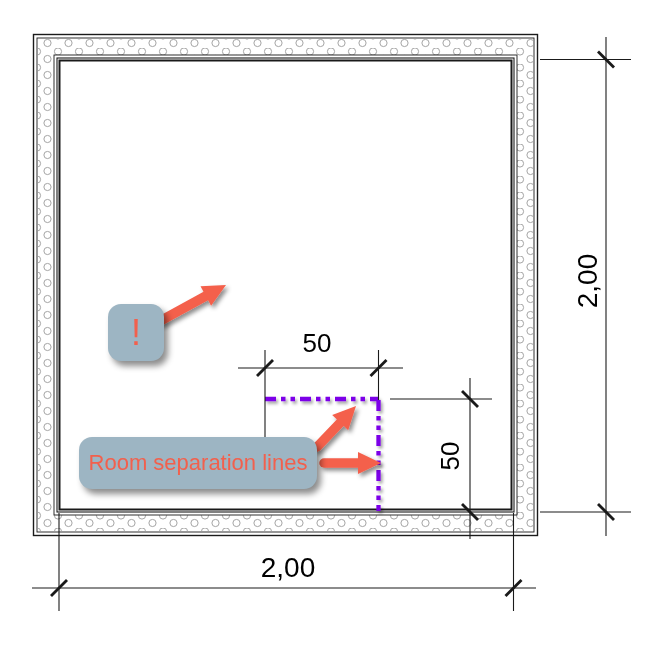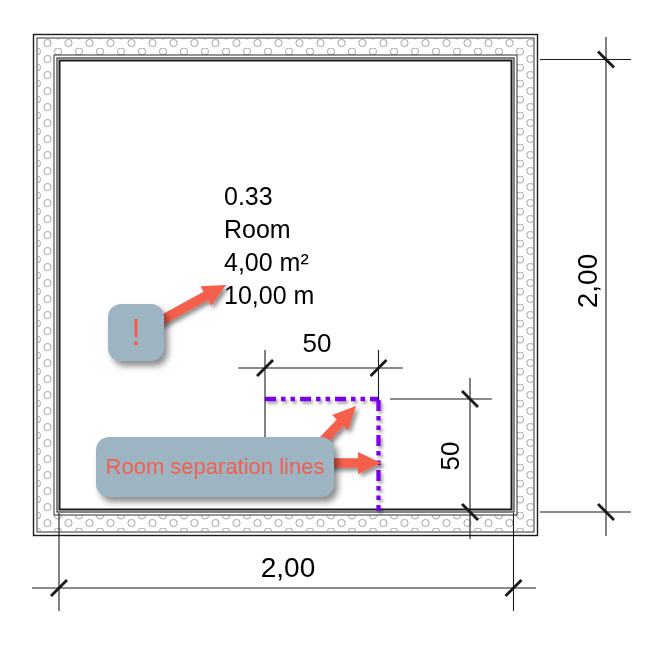--- a/index.html
+++ b/index.html
@@ -26,21 +26,21 @@
     position:absolute;
     background:#9db5c3;
     border-radius:13px;
     box-shadow:4px 5px 6px rgba(0,0,0,.45);
     color:#f2604d;
     display:flex; align-items:center; justify-content:center;
     font-family:"Liberation Sans", sans-serif;
     white-space:nowrap;
   }
   .exc { left:108px; top:304px; width:56px; height:57px; font-size:36px; }
-  .rsl { left:96px; top:437px; width:238px; height:60px; font-size:22px; }
+  .rsl { left:79px; top:437px; width:238px; height:52px; font-size:22px; }
 </style>
 </head>
 <body>
 
 <div class="stage">
 
   <svg width="661" height="647" viewBox="0 0 661 647">
     <defs>
       <pattern id="insul" width="21" height="16" patternUnits="userSpaceOnUse">
         <circle cx="5.5" cy="11" r="3.6" fill="none" stroke="#9a9a9a" stroke-width="0.9"></circle>
@@ -112,26 +112,20 @@
         <line x1="317" y1="447" x2="340.2" y2="422.7" stroke="#f4604c" stroke-width="9.5" stroke-linecap="round"></line>
         <polygon points="356,406 348.2,430.3 332.2,415.1" fill="#f4604c"></polygon>
       </g>
       <g>
         <line x1="324" y1="463" x2="358" y2="463" stroke="#f4604c" stroke-width="9.5" stroke-linecap="round"></line>
         <polygon points="381,463 358,474 358,452" fill="#f4604c"></polygon>
       </g>
     </g>
   </svg>
 
-  <div class="roomtag">
-    <div>0.33</div>
-    <div>Room</div>
-    <div>4,00 m²</div>
-    <div>10,00 m</div>
-  </div>
 
   <div class="callout exc">
     <span>!</span>
   </div>
   <div class="callout rsl">
     <span>Room separation lines</span>
   </div>
 
 </div>
 

